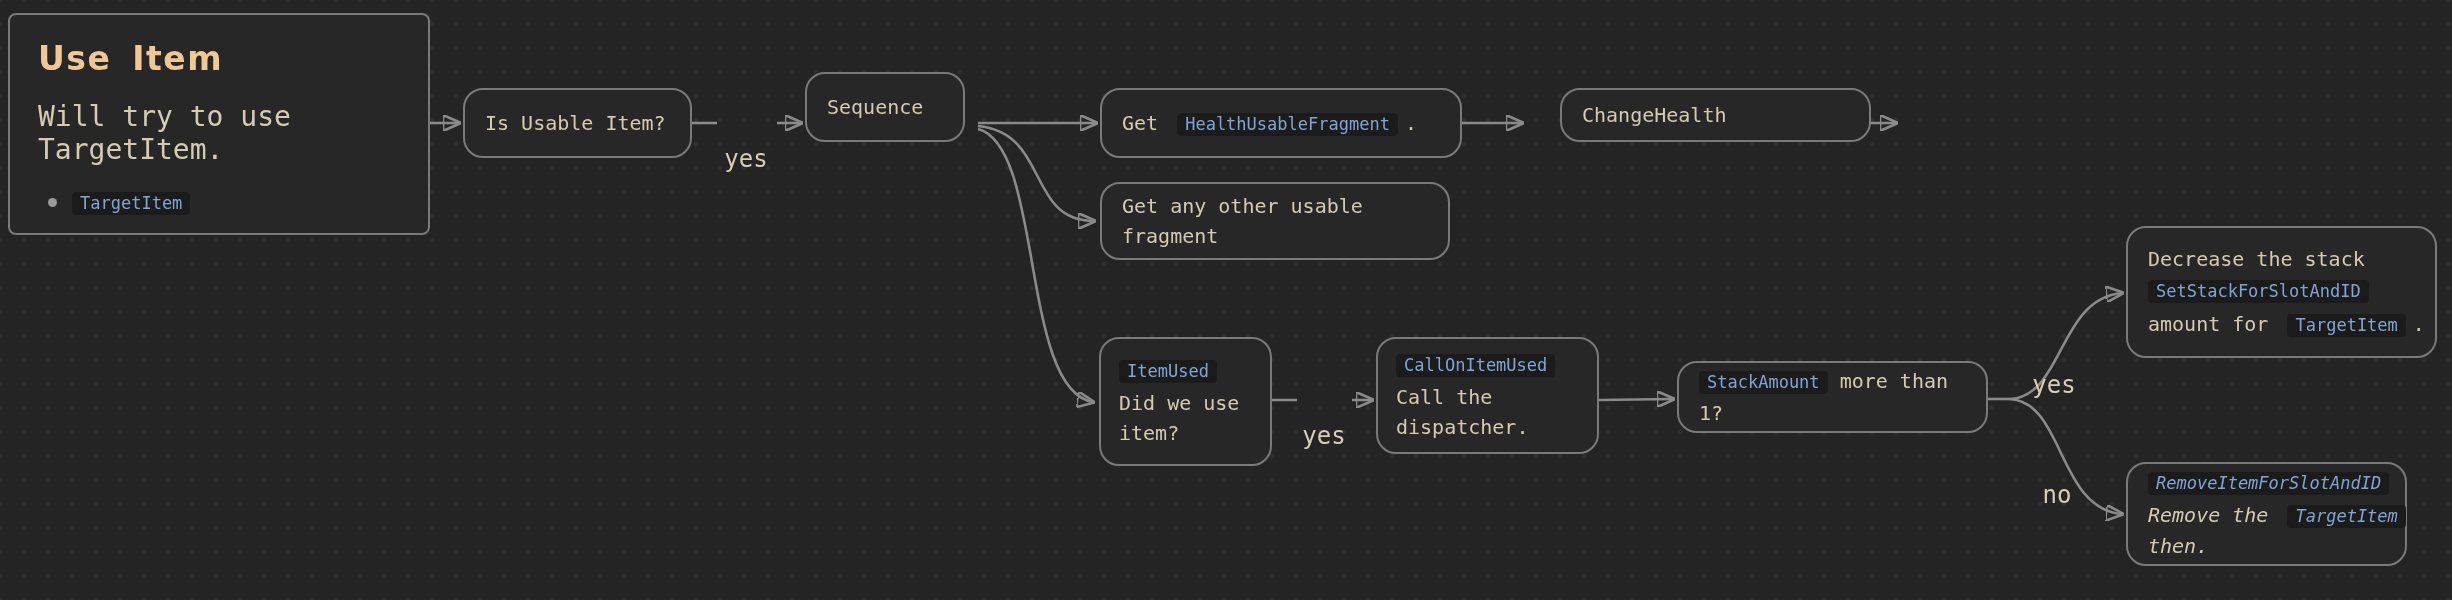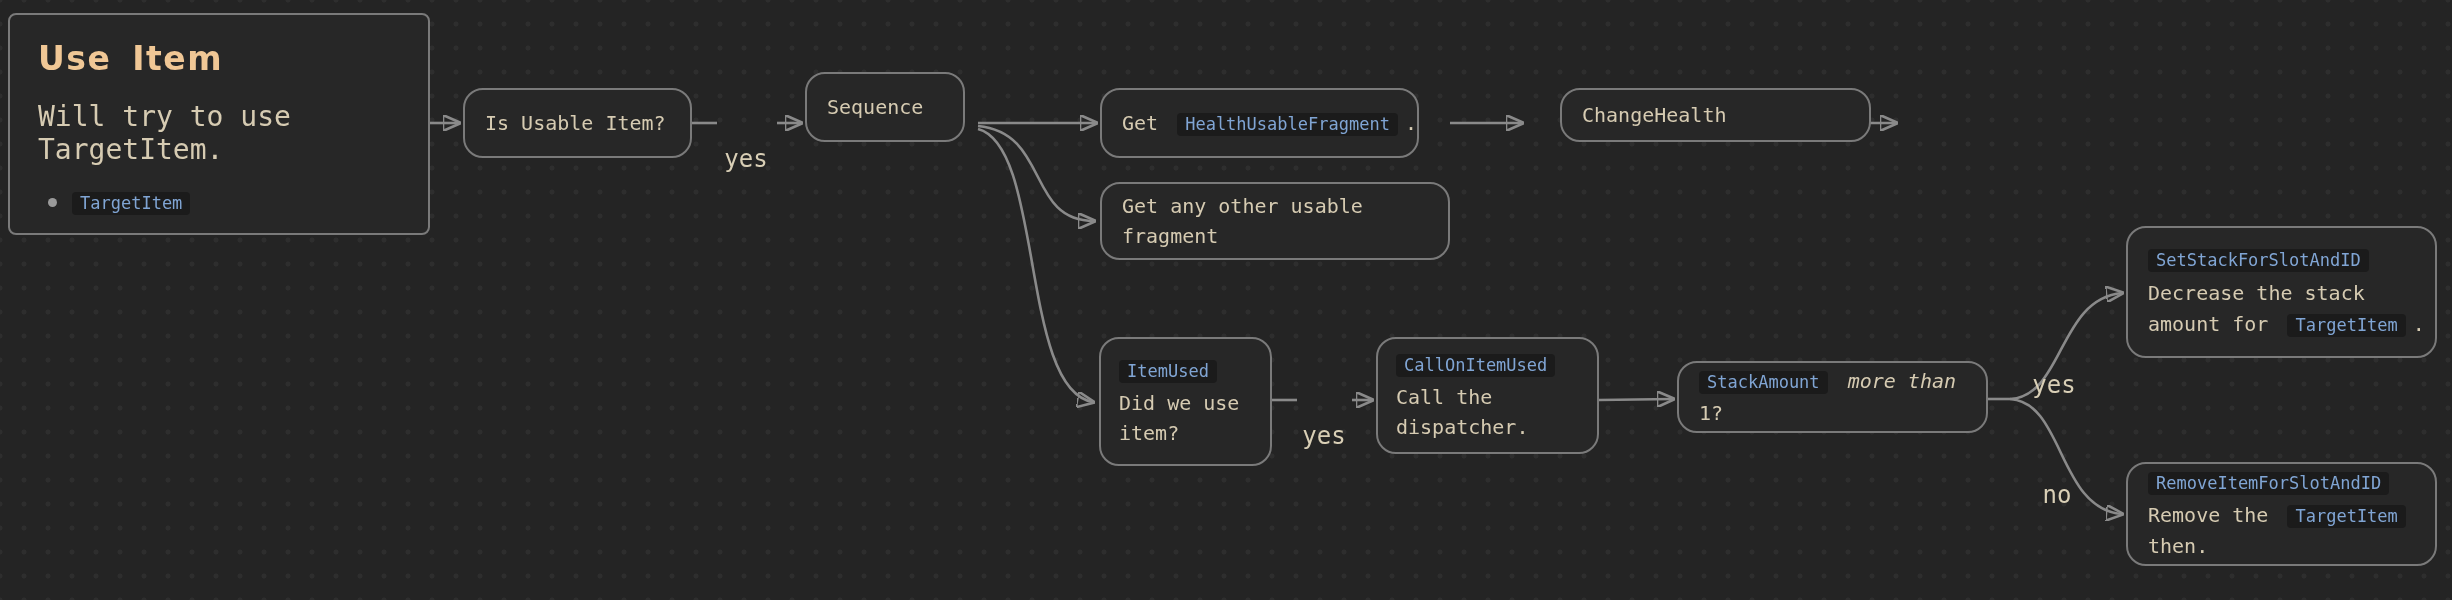--- a/index.html
+++ b/index.html
@@ -119,21 +119,21 @@
   </div>
 
   <div class="node" style="left:463px;top:88px;width:229px;height:70px;">
     <span>Is Usable Item?</span>
   </div>
 
   <div class="node" style="left:805px;top:72px;width:160px;height:70px;">
     <span>Sequence</span>
   </div>
 
-  <div class="node" style="left:1100px;top:88px;width:319px;height:70px;">
+  <div class="node" style="left:1100px;top:88px;width:362px;height:70px;">
     <span class="row">
       <span>Get</span>
       <code class="chip" style="margin-left:7px;">HealthUsableFragment</code><span class="suffix-dot">.</span>
     </span>
   </div>
 
   <div class="node" style="left:1560px;top:88px;width:311px;height:54px;">
     <span>ChangeHealth</span>
   </div>
 
@@ -151,35 +151,35 @@
 
   <div class="node" style="left:1376px;top:337px;width:223px;height:117px;padding:12px 18px;">
     <span class="row chip-line"><code class="chip">CallOnItemUsed</code></span>
     <span class="row">Call the</span>
     <span class="row">dispatcher.</span>
   </div>
 
   <div class="node" style="left:1677px;top:361px;width:311px;height:72px;line-height:31px;padding:6px 20px;">
     <span class="row">
       <code class="chip">StackAmount</code>
-      <span style="margin-left:8px;font-style:italic;">more than</span>
+      <span style="">more than</span>
     </span>
     <span class="row">1?</span>
   </div>
 
   <div class="node" style="left:2126px;top:226px;width:311px;height:132px;padding:12px 20px;line-height:31px;">
+    <span class="row">Decrease the stack</span>
     <span class="row chip-line"><code class="chip">SetStackForSlotAndID</code></span>
-    <span class="row">Decrease the stack</span>
     <span class="row">
       <span>amount for</span>
       <code class="chip" style="margin-left:7px;">TargetItem</code><span class="suffix-dot">.</span>
     </span>
   </div>
 
-  <div class="node" style="left:2126px;top:462px;width:311px;height:104px;padding:8px 20px;line-height:30px;">
+  <div class="node" style="left:2126px;top:462px;width:281px;height:104px;padding:8px 20px;line-height:30px;font-style:italic;">
     <span class="row chip-line"><code class="chip">RemoveItemForSlotAndID</code></span>
     <span class="row">
       <span>Remove the</span>
       <code class="chip" style="margin-left:7px;">TargetItem</code>
     </span>
     <span class="row">then.</span>
   </div>
 
   <div class="edge-label" style="left:746px;top:123px;">yes</div>
   <div class="edge-label" style="left:1324px;top:400px;">yes</div>

